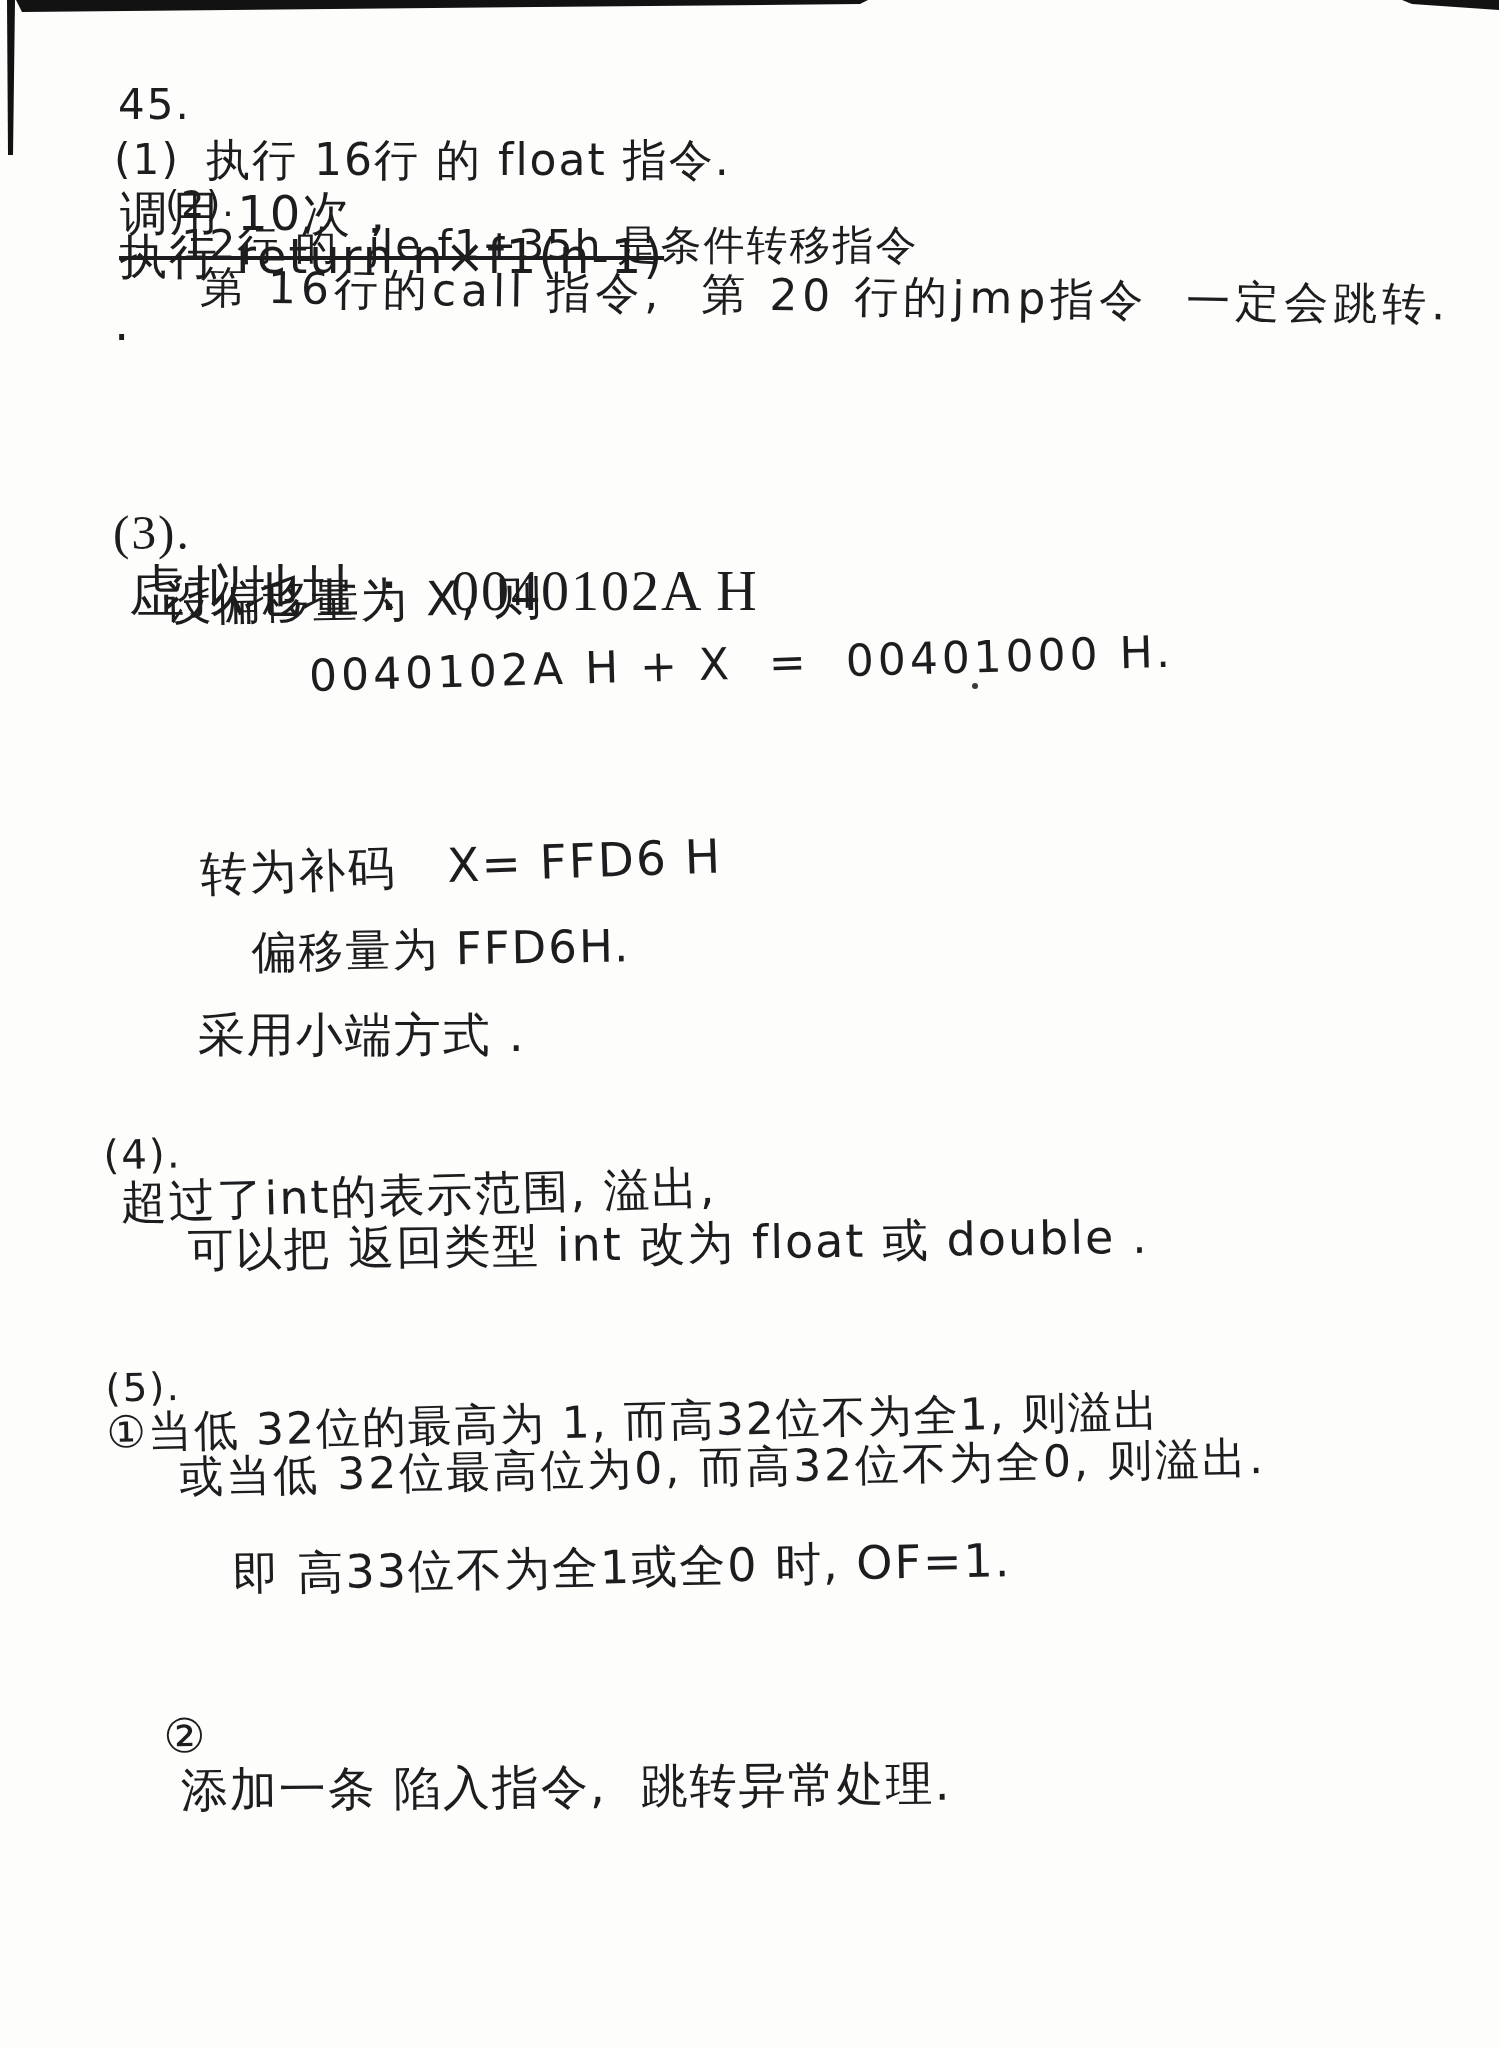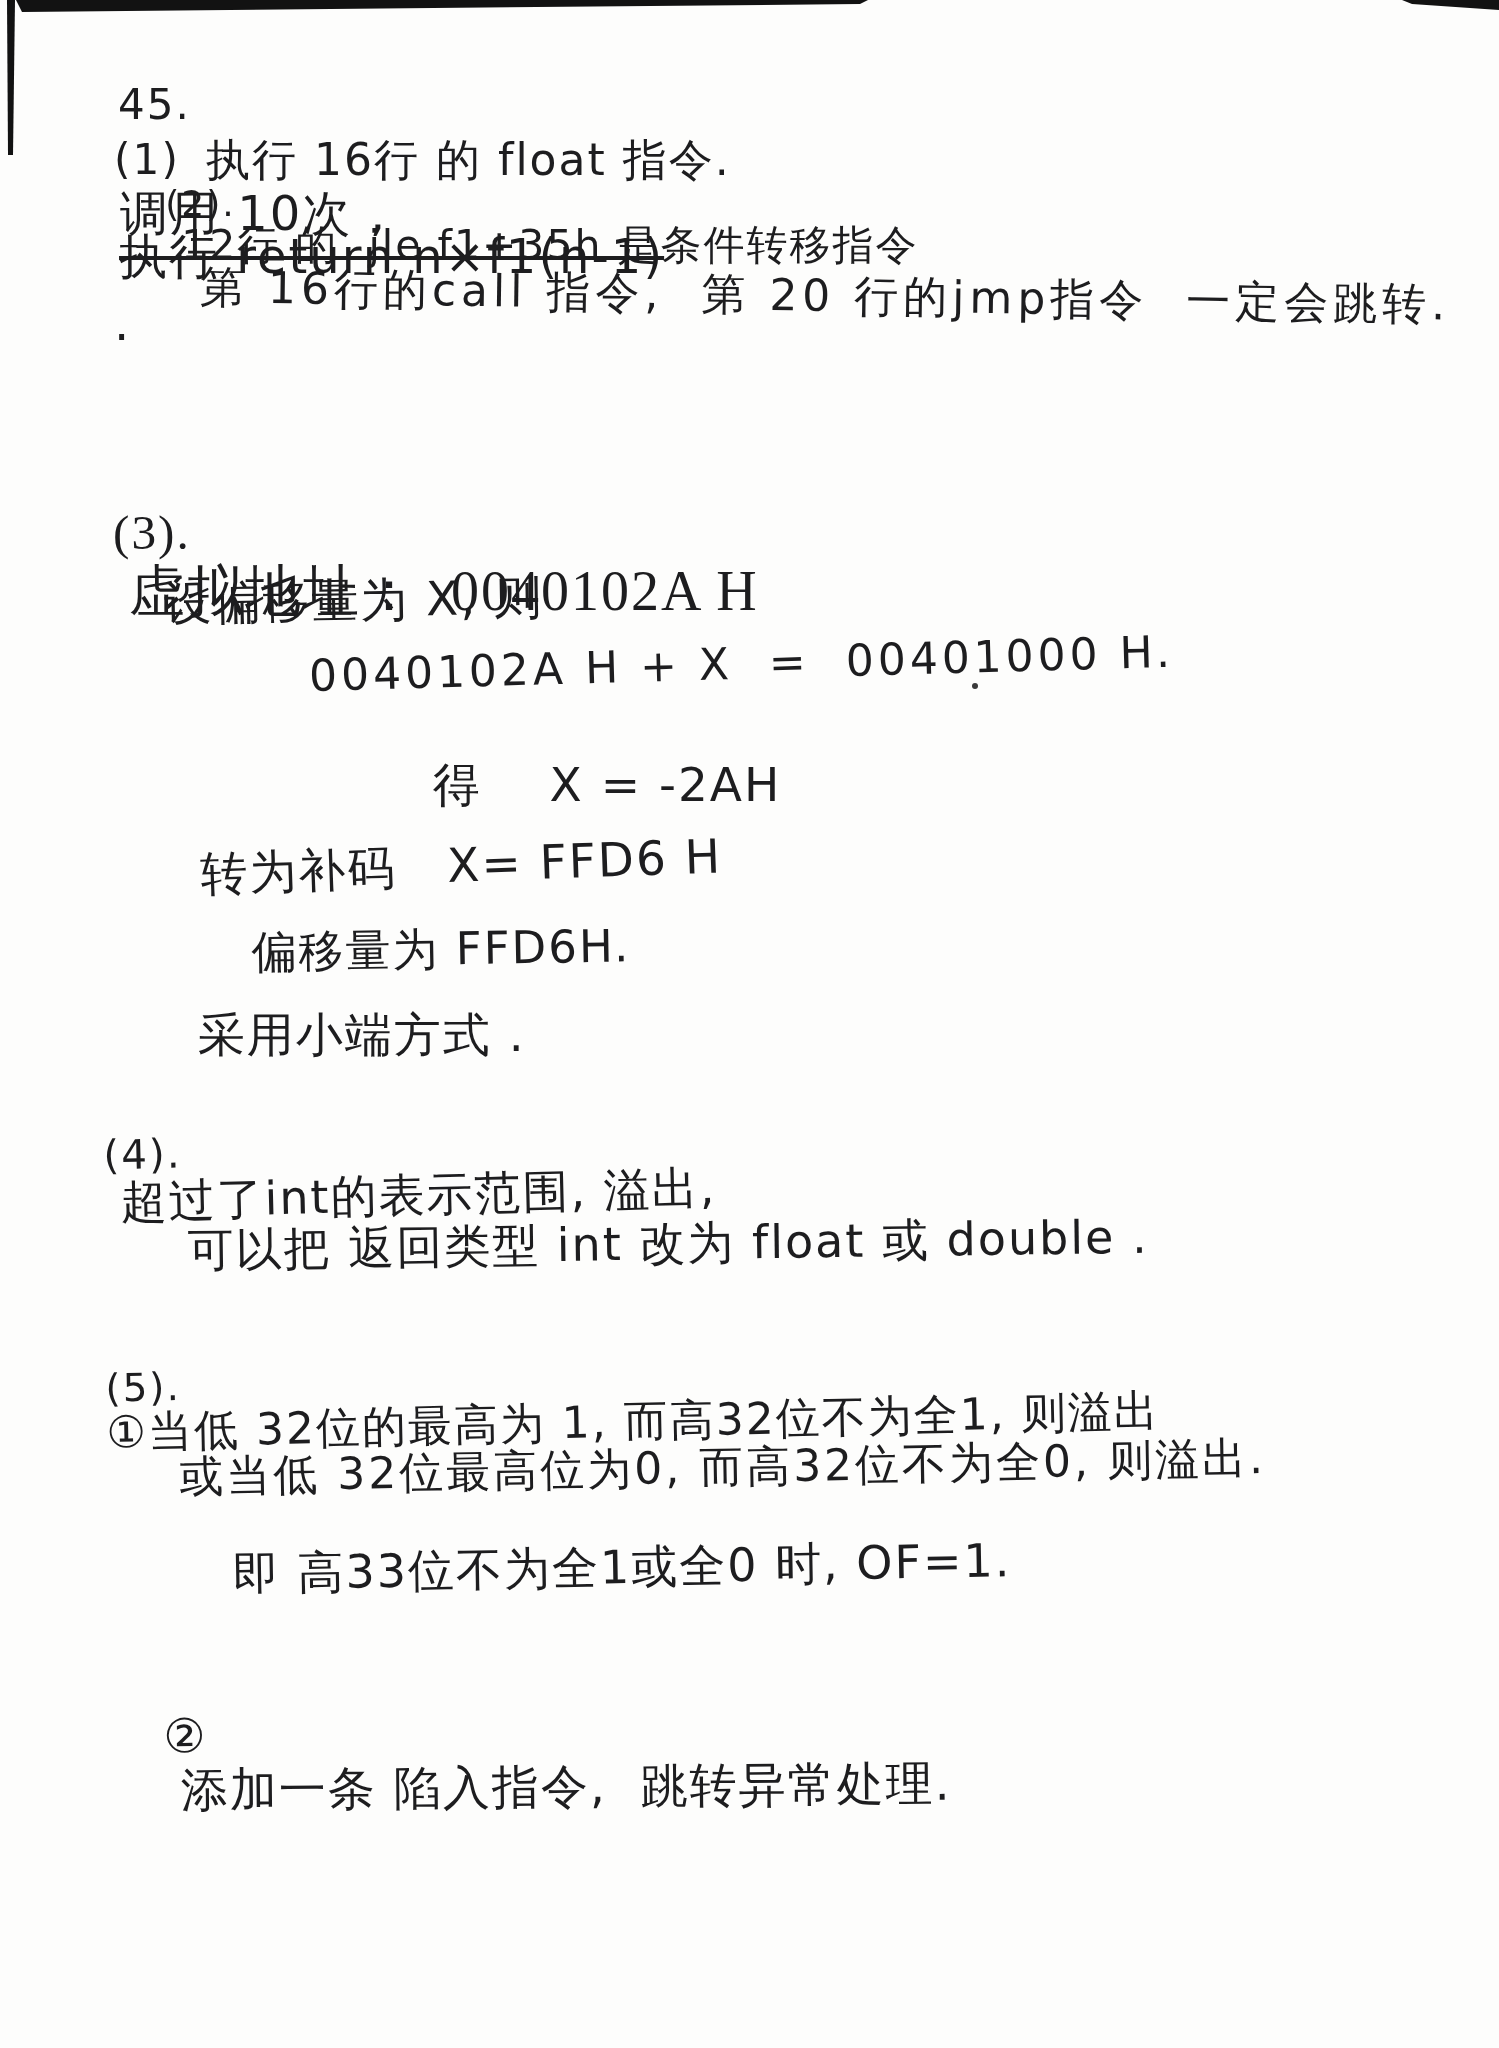--- a/index.html
+++ b/index.html
@@ -74,23 +74,20 @@
   </div>
 
   <div class="line" style="left:95px; top:524px; font-size:47px; transform:rotate(-1deg);">
     <span class="seg">设偏移量为 X, 则</span>
   </div>
 
   <div class="line" style="left:235px; top:602px; font-size:44px; letter-spacing:4px; transform:rotate(-1.6deg);">
     <span class="seg">0040102A H + X  =  00401000 H.</span>
   </div>
 
-  <div class="line" style="left:365px; top:704px; font-size:47px;">
-    <span class="seg">得    X = -2AH</span>
-  </div>
 
   <div class="line" style="left:130px; top:796px; font-size:47px; transform:rotate(-2deg);">
     <span class="seg">转为补码   X= FFD6 H</span>
   </div>
 
   <div class="line" style="left:185px; top:876px; font-size:45px; transform:rotate(-1deg);">
     <span class="seg">偏移量为 FFD6H.</span>
   </div>
 
   <div class="line" style="left:130px; top:954px; font-size:47px;">

